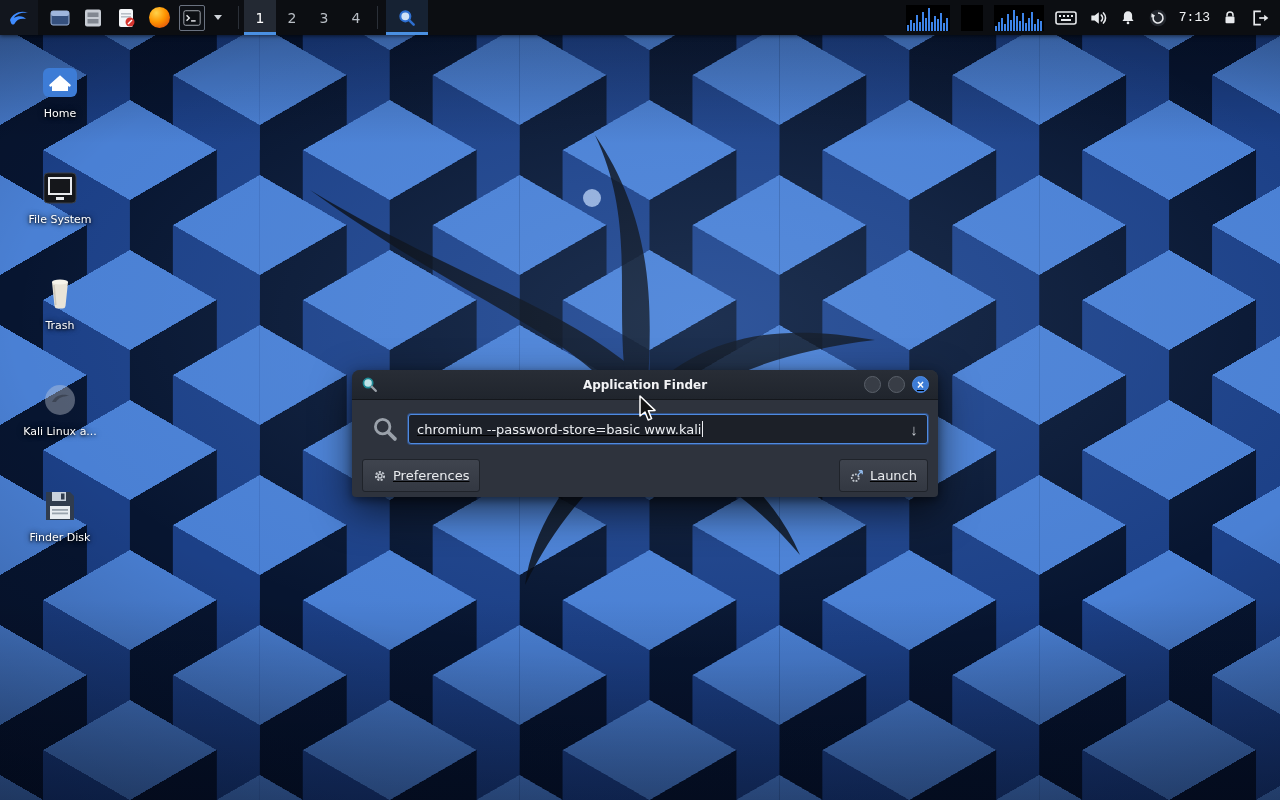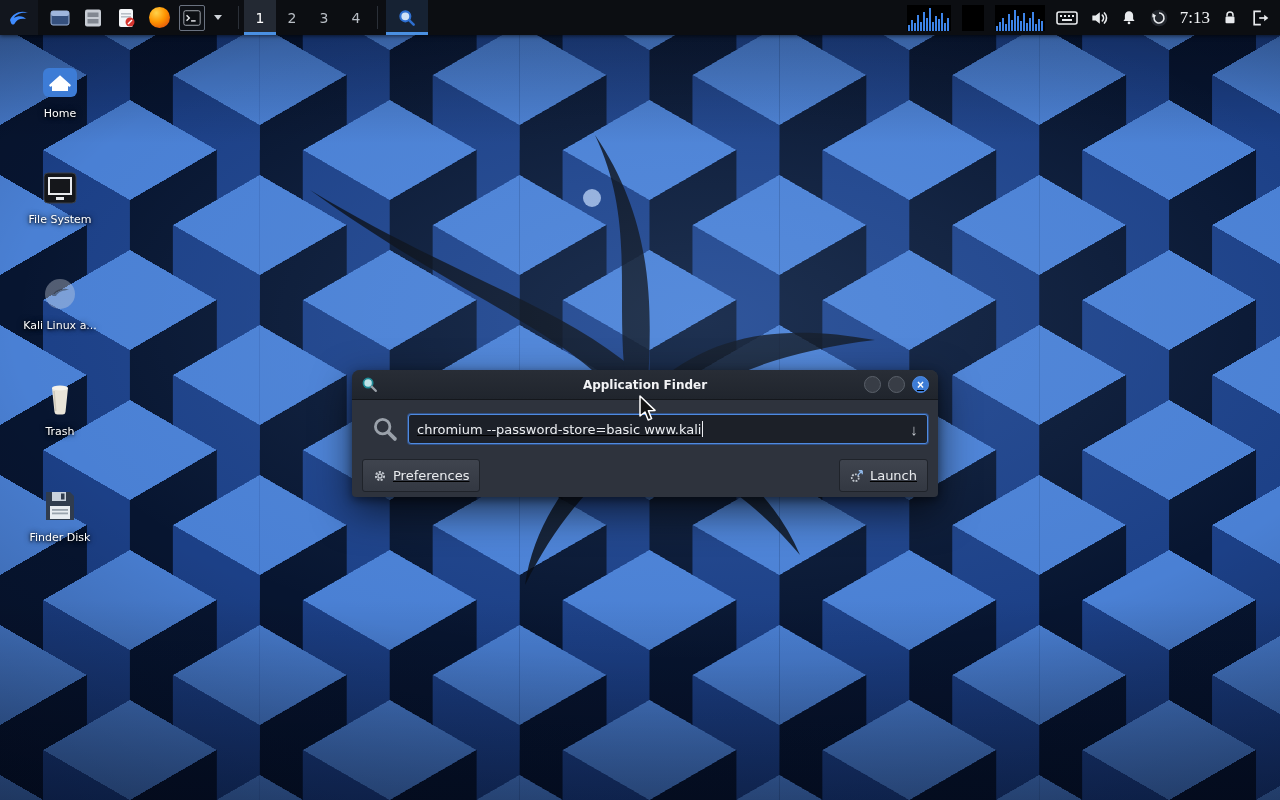--- a/index.html
+++ b/index.html
@@ -45,21 +45,21 @@
   .workspaces { display:flex; align-items:stretch; }
   .ws { width:32px; border:none; background:transparent; color:#b9bec5; font-size:14px;
         font-family:inherit; cursor:pointer; }
   .ws.active { background:#232933; box-shadow: inset 0 -3px 0 #4a90e2; color:#fff; }
   .task { width:42px; border:none; background:rgba(74,144,226,.16); box-shadow: inset 0 -3px 0 #4a90e2;
           margin-left:3px; display:flex; align-items:center; justify-content:center; cursor:pointer; }
   .panel-right { display:flex; align-items:center; gap:11px; padding-right:10px; }
   .tray-btn { background:none; border:none; display:flex; align-items:center; justify-content:center;
               cursor:pointer; padding:0; }
   .tray-black { width:22px; height:26px; background:#000; }
-  .clock { color:#f0f2f4; font-size:17px; cursor:pointer; background:none; border:none; font-family:Liberation Serif, serif; }
+  .clock { color:#f0f2f4; font-size:13px; cursor:pointer; background:none; border:none; font-family:Liberation Mono, monospace; }
 
   
   .dicons { position:absolute; left:10px; top:50px; width:100px; display:flex; flex-direction:column; gap:36px; z-index:10; }
   .dicon { display:flex; flex-direction:column; align-items:center; gap:7px; cursor:pointer; }
   .dicon .art { height:50px; display:flex; align-items:flex-end; justify-content:center; }
   .dicon .label { color:#fff; font-size:11px; text-align:center; max-width:100px; white-space:nowrap;
                   text-shadow:0 1px 3px #000, 0 0 6px rgba(0,0,0,.85); }
 
   
   .finder { position:absolute; left:352px; top:370px; width:586px; height:127px; background:#2e333d;
@@ -276,36 +276,36 @@
         <svg width="38" height="36" viewBox="0 0 38 36">
           <rect x="3" y="3" width="32" height="30" rx="4" fill="#15171b" stroke="#3a3f46"></rect>
           <rect x="8" y="8" width="22" height="16" fill="none" stroke="#e8eaed" stroke-width="2"></rect>
           <rect x="15" y="27" width="8" height="3" fill="#e8eaed"></rect>
         </svg>
       </span>
       <span class="label">File System</span>
     </div>
     <div class="dicon">
       <span class="art">
-        <svg width="36" height="36" viewBox="0 0 36 36">
-          <circle cx="18" cy="18" r="15" fill="rgba(205,210,220,.38)"></circle>
-          <path d="M10 20 C13 13 22 11 27 14 C21 14 16 16 14 20 Z" fill="rgba(40,45,55,.5)"></path>
-        </svg>
-      </span>
-      <span class="label">Kali Linux a...</span>
-    </div>
-    <div class="dicon">
-      <span class="art">
         <svg width="36" height="38" viewBox="0 0 36 38">
           <path d="M10 8 h16 l-2.5 24 a3 3 0 0 1 -3 2.6 h-5 a3 3 0 0 1 -3 -2.6 Z" fill="#e9e4d8"></path>
           <ellipse cx="18" cy="8" rx="8" ry="2.6" fill="#f6f3ea"></ellipse>
           <path d="M12 11 l1.8 20" stroke="#cfc9bb" stroke-width="1.5" fill="none"></path>
         </svg>
       </span>
       <span class="label">Trash</span>
+    </div>
+    <div class="dicon">
+      <span class="art">
+        <svg width="36" height="36" viewBox="0 0 36 36">
+          <circle cx="18" cy="18" r="15" fill="rgba(205,210,220,.38)"></circle>
+          <path d="M10 20 C13 13 22 11 27 14 C21 14 16 16 14 20 Z" fill="rgba(40,45,55,.5)"></path>
+        </svg>
+      </span>
+      <span class="label">Kali Linux a...</span>
     </div>
     <div class="dicon">
       <span class="art">
         <svg width="38" height="36" viewBox="0 0 38 36">
           <path d="M5 4 h24 l4 4 v24 h-28 Z" fill="#303c4e"></path>
           <rect x="11" y="4" width="14" height="9" fill="#c9d2dd"></rect>
           <rect x="20" y="5.5" width="3.5" height="6" fill="#303c4e"></rect>
           <rect x="9" y="18" width="20" height="13" fill="#e8ecf1"></rect>
           <rect x="11" y="21" width="16" height="1.8" fill="#9aa3ad"></rect>
           <rect x="11" y="24.5" width="16" height="1.8" fill="#9aa3ad"></rect>

